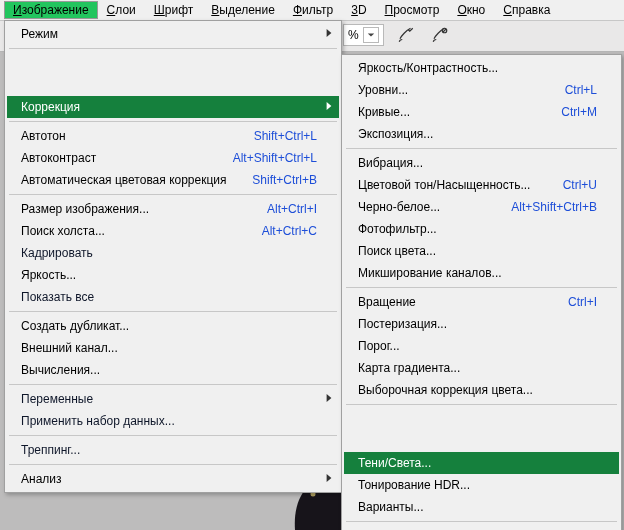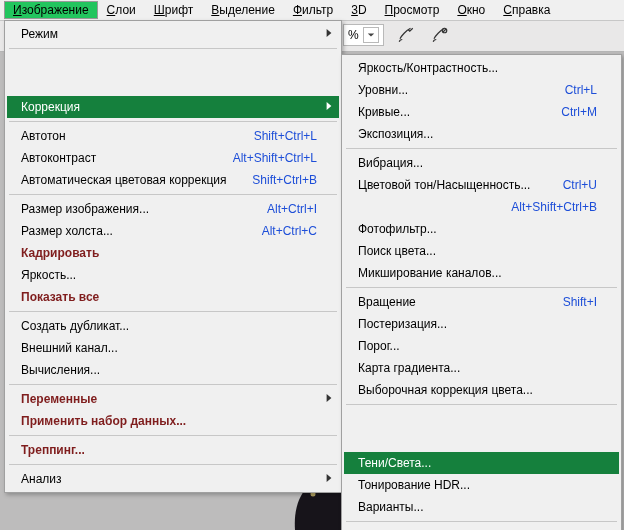--- a/index.html
+++ b/index.html
@@ -104,21 +104,21 @@
   .menu-item .arrow-right {
     position: absolute;
     right: 6px;
   }
   .menu-item.has-sub { position: relative; }
   .menu-item.highlight {
     background: #15803d;
     color: #fff;
     margin-top: 47px;
   }
-  .menu-item.disabled { color: #7f1d1d; font-weight: bold; }
+  .menu-item.disabled { color: #0f172a; }
   .menu-sep {
     height: 1px;
     margin: 3px 2px;
     background: #c7c7c7;
   }
   #menu-image { top: 20px; left: 4px; width: 332px; }
   #menu-correction { top: 54px; left: 341px; width: 275px; }
 
   .arrow-right svg { width: 8px; height: 10px; }
   .highlight .arrow-right svg path { fill: #fff; }
@@ -217,21 +217,21 @@
       <div class="menu-item">
         <span class="label">Автоматическая цветовая коррекция</span>
         <span class="shortcut">Shift+Ctrl+B</span>
       </div>
       <div class="menu-sep"></div>
       <div class="menu-item">
         <span class="label">Размер изображения...</span>
         <span class="shortcut">Alt+Ctrl+I</span>
       </div>
       <div class="menu-item">
-        <span class="label">Размер холста...</span>
+        <span class="label">Поиск холста...</span>
         <span class="shortcut">Alt+Ctrl+C</span>
       </div>
       <div class="menu-item disabled">
         <span class="label">Кадрировать</span>
       </div>
       <div class="menu-item">
         <span class="label">Яркость...</span>
       </div>
       <div class="menu-item disabled">
         <span class="label">Показать все</span>
@@ -286,35 +286,36 @@
       </div>
       <div class="menu-sep"></div>
       <div class="menu-item">
         <span class="label">Вибрация...</span>
       </div>
       <div class="menu-item">
         <span class="label">Цветовой тон/Насыщенность...</span>
         <span class="shortcut">Ctrl+U</span>
       </div>
       <div class="menu-item">
+        <span class="label">Черно-белое...</span>
         <span class="shortcut">Alt+Shift+Ctrl+B</span>
       </div>
       <div class="menu-item">
         <span class="label">Фотофильтр...</span>
       </div>
       <div class="menu-item">
         <span class="label">Поиск цвета...</span>
       </div>
       <div class="menu-item">
         <span class="label">Микширование каналов...</span>
       </div>
       <div class="menu-sep"></div>
       <div class="menu-item">
         <span class="label">Вращение</span>
-        <span class="shortcut">Shift+I</span>
+        <span class="shortcut">Ctrl+I</span>
       </div>
       <div class="menu-item">
         <span class="label">Постеризация...</span>
       </div>
       <div class="menu-item">
         <span class="label">Порог...</span>
       </div>
       <div class="menu-item">
         <span class="label">Карта градиента...</span>
       </div>

